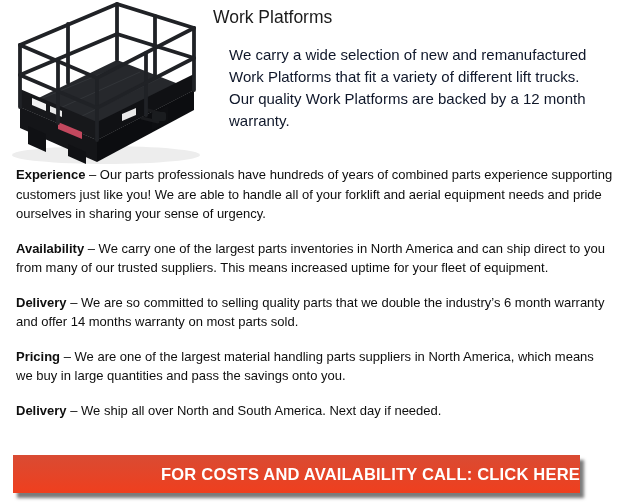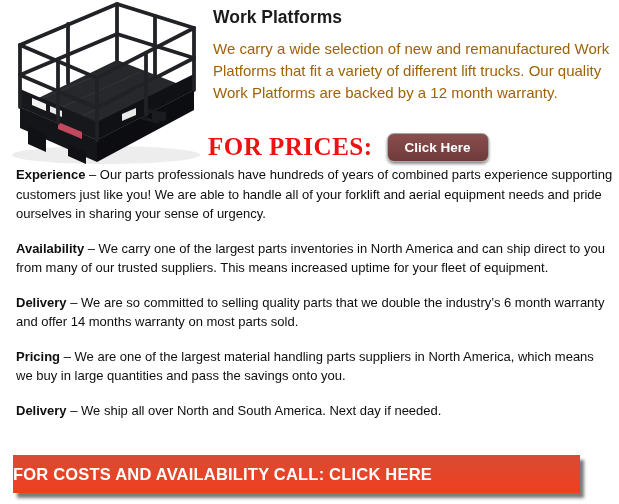--- a/index.html
+++ b/index.html
@@ -8,24 +8,24 @@
     font-family:"Liberation Sans","DejaVu Sans",sans-serif;
     color:#121212;
   }
   .page{position:relative;width:619px;height:504px;background:#fff;}
 
   
   .hero{position:absolute;left:0;top:0;width:619px;height:168px;}
   .hero-img{position:absolute;left:2px;top:2px;width:212px;height:168px;}
   .hero-right{position:absolute;left:213px;top:6px;width:402px;}
   .page-title{
-    font-size:17.5px;font-weight:700;color:#1b1b1b;margin:0 0 10px 0;line-height:22px;
+    font-size:17.5px;font-weight:400;color:#1b1b1b;margin:0 0 10px 0;line-height:22px;
   }
   .hero-desc{
-    font-size:15px;line-height:22px;margin:0;color:#a16207;
+    font-size:15px;line-height:22px;margin:16px;color:#0f172a;
   }
   .prices-row{
     position:absolute;left:208px;top:130px;width:400px;height:34px;
     display:flex;align-items:center;
   }
   .for-prices{
     font-family:"Liberation Serif","DejaVu Serif",serif;
     font-weight:700;font-size:25px;color:#ee1111;letter-spacing:0.5px;
     white-space:nowrap;
   }
@@ -44,21 +44,21 @@
   .feature{
     font-size:13px;line-height:19.5px;margin:0 0 15px 0;color:#0e0e0e;
   }
   .feature b{font-weight:700;}
 
   
   .footer-banner{
     position:absolute;left:13px;top:455px;width:567px;height:38px;
     background:linear-gradient(#d94b33,#ef3f1e);
     box-shadow:4px 5px 3px rgba(90,90,90,0.8);
-    display:flex;align-items:center;justify-content:flex-start;
+    display:flex;align-items:center;justify-content:flex-end;
     cursor:pointer;
   }
   .footer-banner span{
     color:#ffffff;font-weight:700;font-size:16.5px;letter-spacing:0.2px;
     white-space:nowrap;
   }
 </style>
 </head>
 <body>
 
@@ -119,24 +119,20 @@
           <polyline points="18,73 115,32 192,56"></polyline>
         </g>
       </svg>
     </div>
 
     <div class="hero-right">
       <h1 class="page-title">Work Platforms</h1>
       <p class="hero-desc">We carry a wide selection of new and remanufactured Work Platforms that fit a variety of different lift trucks. Our quality Work Platforms are backed by a 12 month warranty.</p>
     </div>
 
-    <div class="prices-row">
-      <span class="for-prices">FOR PRICES:</span>
-      <button class="click-here-btn">Click Here</button>
-    </div>
   </div>
 
   <div class="features">
     <p class="feature"><b>Experience</b> <span>– Our parts professionals have hundreds of years of combined parts experience supporting customers just like you!  We are able to handle all of your forklift and aerial equipment needs and pride ourselves in sharing your sense of urgency.</span></p>
     <p class="feature"><b>Availability</b> <span>– We carry one of the largest parts inventories in North America and can ship direct to you from many of our trusted suppliers.  This means increased uptime for your fleet of equipment.</span></p>
     <p class="feature"><b>Delivery</b> <span>– We are so committed to selling quality parts that we double the industry’s 6 month warranty and offer 14 months warranty on most parts sold.</span></p>
     <p class="feature"><b>Pricing</b> <span>– We are one of the largest material handling parts suppliers in North America, which means we buy in large quantities and pass the savings onto you.</span></p>
     <p class="feature"><b>Delivery</b> <span>– We ship all over North and South America.  Next day if needed.</span></p>
   </div>
 

